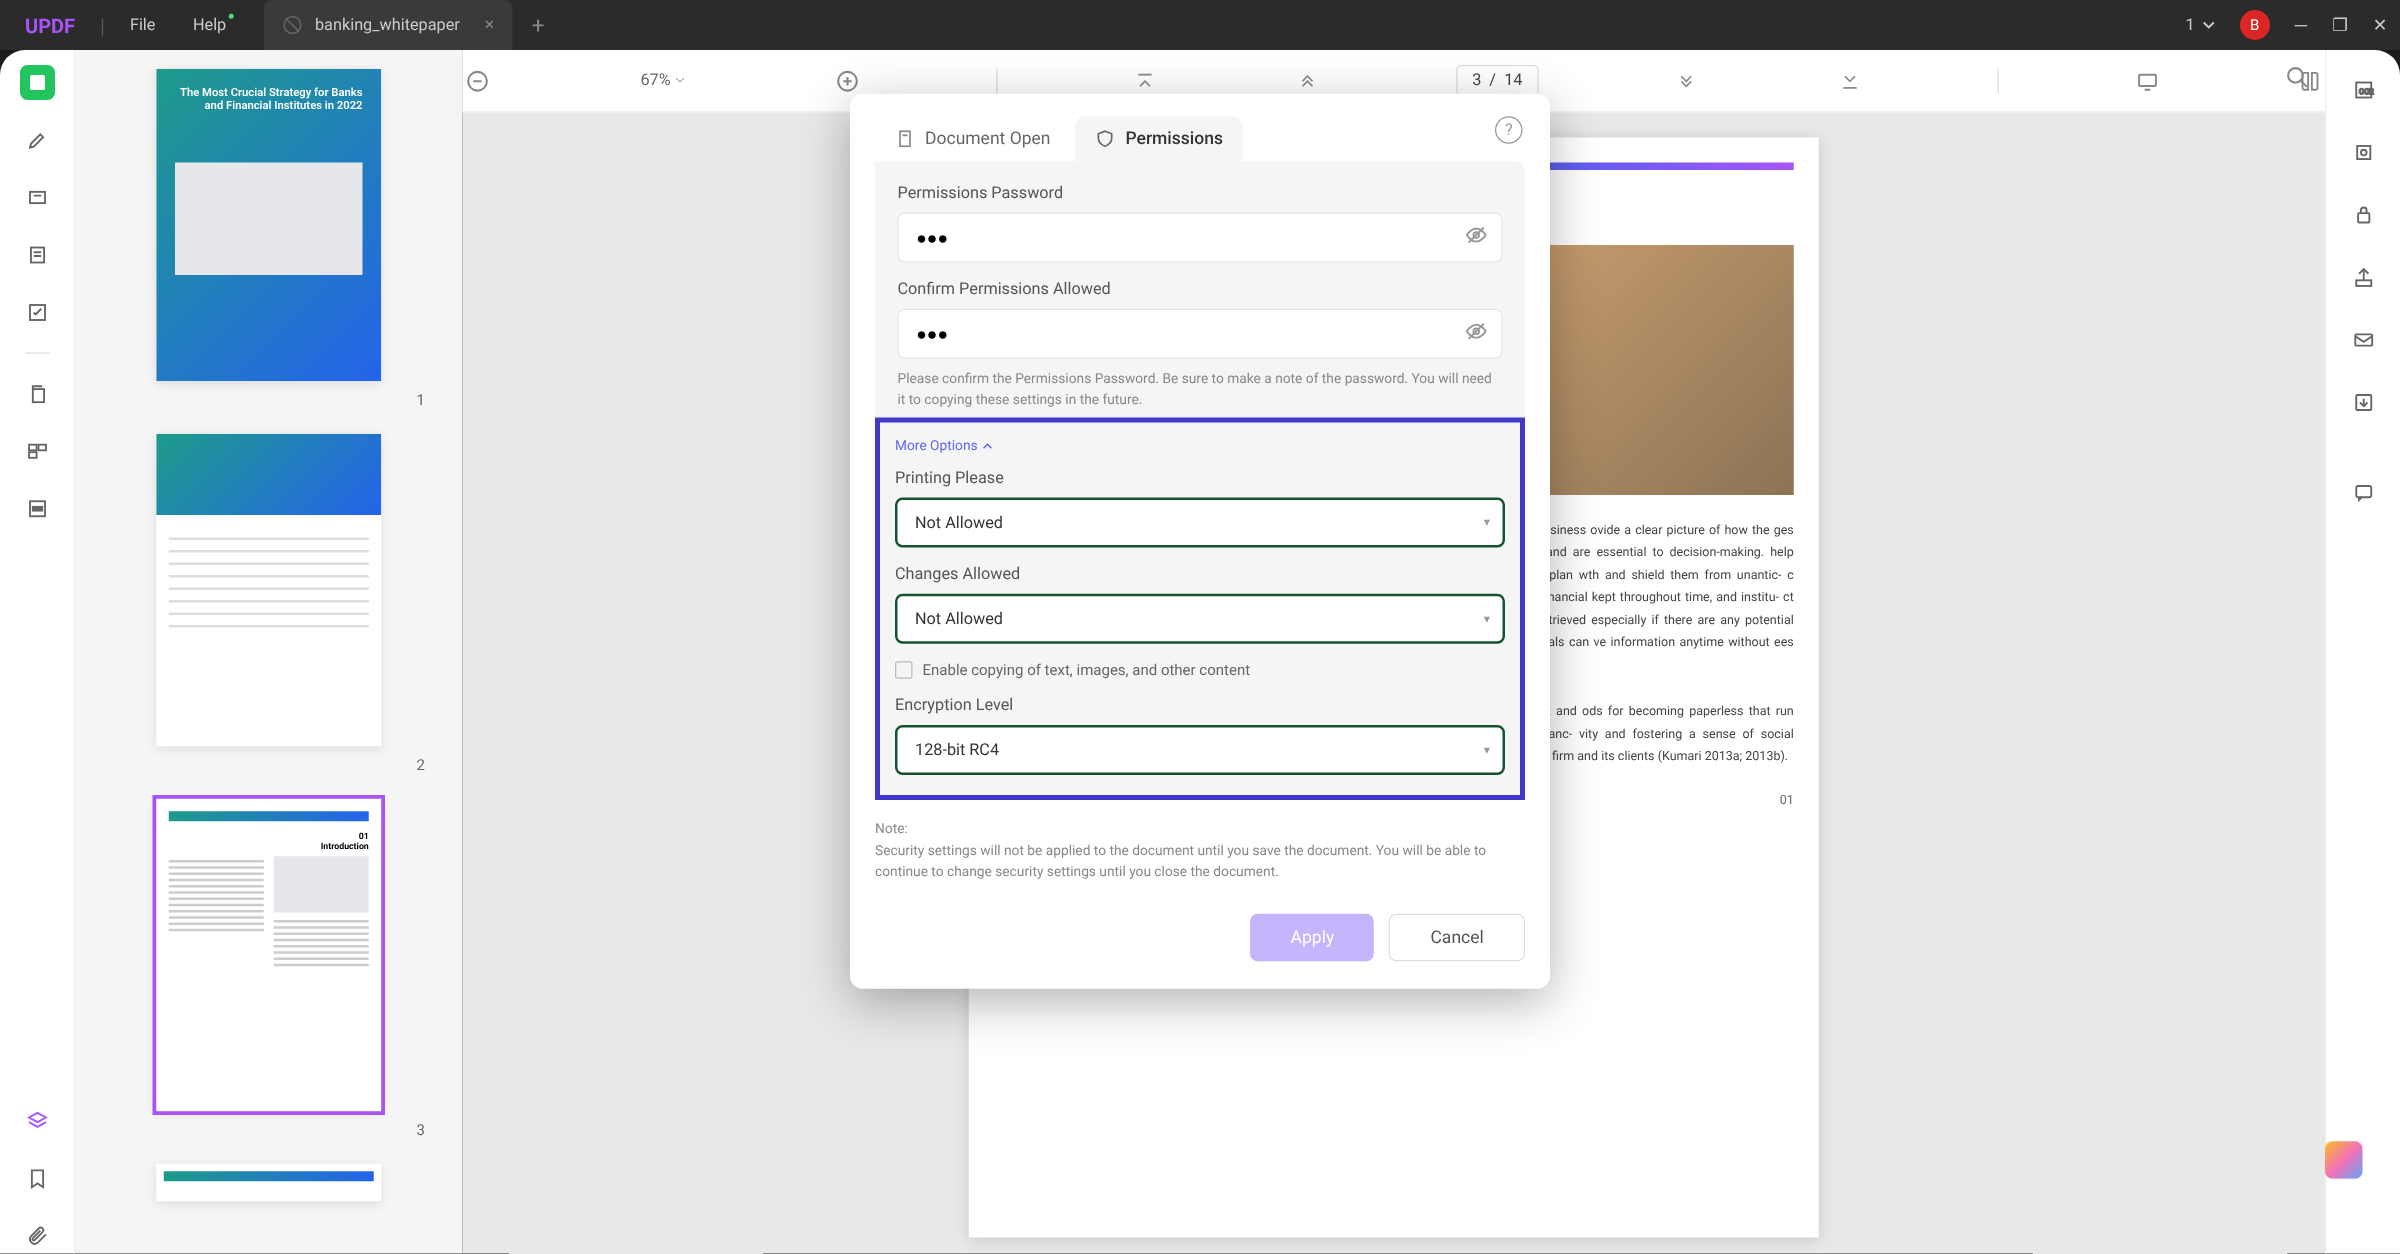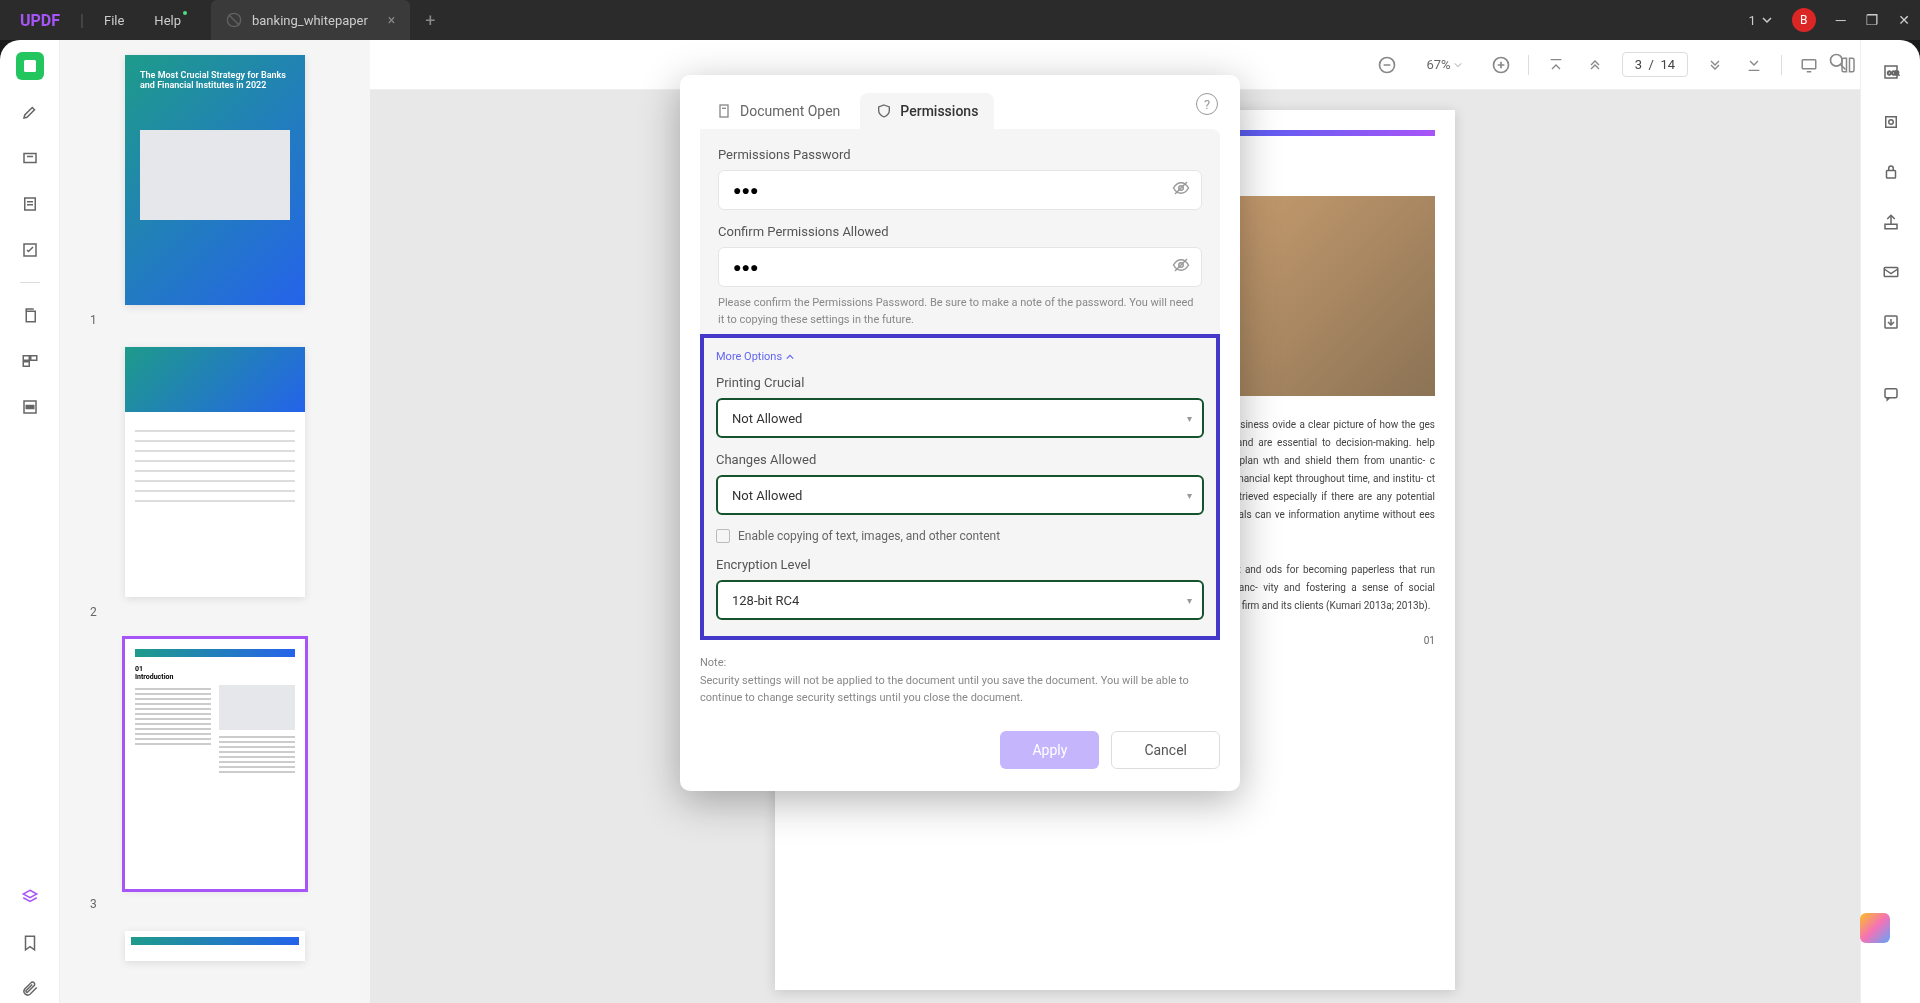--- a/index.html
+++ b/index.html
@@ -18,38 +18,38 @@
 .win-btn{color:#ccc;font-size:14px;cursor:pointer}
 .page-ind{color:#ccc;font-size:13px;display:flex;align-items:center;gap:6px}
 .avatar{width:24px;height:24px;background:#dc2626;border-radius:50%;color:#fff;font-size:12px;display:flex;align-items:center;justify-content:center}
 .main{display:flex;height:calc(100% - 40px);background:#3a3a3a;border-radius:20px 20px 0 0;margin-top:0;overflow:hidden}
 .left-tools{width:60px;background:#fff;display:flex;flex-direction:column;align-items:center;padding-top:12px;gap:18px;border-right:1px solid #eee}
 .tool-btn{width:28px;height:28px;display:flex;align-items:center;justify-content:center;cursor:pointer;border-radius:6px}
 .tool-btn.active{background:#22c55e}
 .tool-btn svg{width:18px;height:18px}
 .left-tools .spacer{flex:1}
 .thumbs{width:310px;background:#f5f5f5;padding:15px 30px;overflow-y:auto}
-.thumb{margin-bottom:20px;text-align:left}
+.thumb{margin-bottom:20px;text-align:right}
 .thumb-img{width:180px;height:250px;background:#fff;box-shadow:0 2px 8px rgba(0,0,0,0.1);margin:0 auto 8px;position:relative;overflow:hidden}
 .thumb-num{font-size:12px;color:#666}
 .thumb.selected .thumb-img{outline:3px solid #a855f7}
 .thumb1-bg{background:linear-gradient(135deg,#1e9b8a,#2563eb);height:100%;padding:15px}
 .thumb1-title{color:#fff;font-size:9px;font-weight:600;margin-bottom:40px}
 .thumb1-photo{background:#e5e7eb;height:90px;margin-top:20px}
 .thumb2-bg{background:linear-gradient(135deg,#1e9b8a,#2563eb);height:65px}
 .thumb2-body{padding:10px}
 .thumb2-line{height:2px;background:#ddd;margin:8px 0}
 .thumb3-body{padding:10px;font-size:6px}
 .thumb3-header{background:linear-gradient(90deg,#1e9b8a,#2563eb);height:8px;margin-bottom:8px}
 .thumb3-cols{display:flex;gap:8px}
 .thumb3-col{flex:1}
 .thumb3-line{height:2px;background:#ccc;margin:3px 0}
 .thumb3-photo{height:45px;background:#e5e7eb;margin-bottom:6px}
 .content{flex:1;background:#e8e8e8;position:relative}
-.toolbar{height:50px;background:#fff;display:flex;align-items:center;justify-content:flex-end;gap:15px;border-bottom:1px solid #eee}
+.toolbar{height:50px;background:#fff;display:flex;align-items:center;justify-content:space-between;gap:15px;border-bottom:1px solid #eee}
 .tb-btn{width:24px;height:24px;cursor:pointer;color:#666;display:flex;align-items:center;justify-content:center}
 .tb-sep{width:1px;height:20px;background:#ddd}
 .zoom-disp{font-size:13px;color:#666;padding:4px 12px}
 .page-disp{font-size:13px;color:#444;padding:4px 12px;border:1px solid #ddd;border-radius:4px}
 .right-tools{width:60px;background:#fff;display:flex;flex-direction:column;align-items:center;padding-top:18px;gap:22px;border-left:1px solid #eee}
 .doc-page{width:680px;height:880px;background:#fff;margin:20px auto;box-shadow:0 2px 12px rgba(0,0,0,0.15);padding:20px}
 .modal-overlay{position:absolute;inset:0;display:flex;align-items:flex-start;justify-content:center;padding-top:75px;z-index:100}
 .modal{width:560px;background:#fff;border-radius:10px;box-shadow:0 10px 40px rgba(0,0,0,0.3);padding:0;position:relative}
 .modal-help{position:absolute;top:18px;right:22px;width:22px;height:22px;border:1.5px solid #999;border-radius:50%;color:#999;font-size:13px;display:flex;align-items:center;justify-content:center;cursor:pointer}
 .modal-tabs{display:flex;padding:18px 20px 0;gap:4px}
@@ -420,21 +420,21 @@
       </div>
       <div class="field-hint">Please confirm the Permissions Password. Be sure to make a note of the password. You will need it to copying these settings in  the future.</div>
 
       <div class="highlight-box">
         <div class="more-opts">
             <span>More Options</span> 
             <svg width="8" height="8" viewBox="0 0 10 10">
               <path d="M1 7l4-4 4 4" stroke="#6366f1" fill="none" stroke-width="1.5"></path>
             </svg>
           </div>
-        <div class="field-label">Printing Crucial</div>
+        <div class="field-label">Printing Please</div>
         <div class="select-wrap">
           <div class="select-input">
               <span>Not Allowed</span>
             </div>
           <span class="select-caret">▾</span>
         </div>
         <div class="field-label">Changes Allowed</div>
         <div class="select-wrap">
           <div class="select-input">
               <span>Not Allowed</span>

